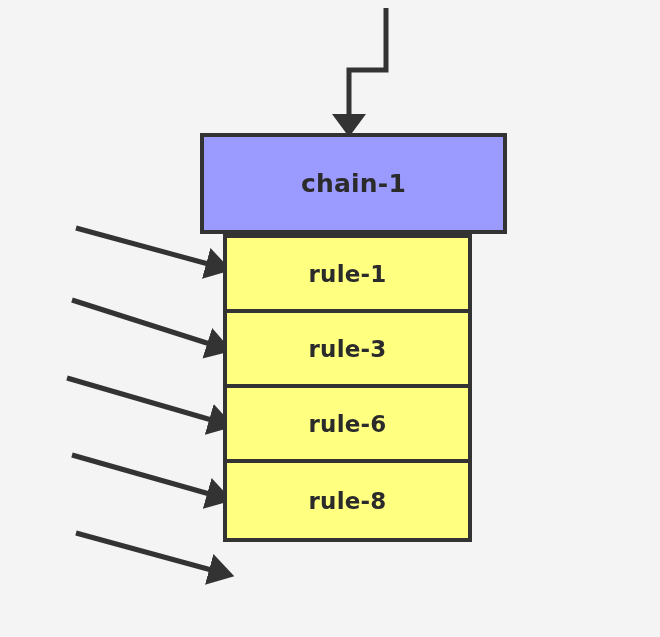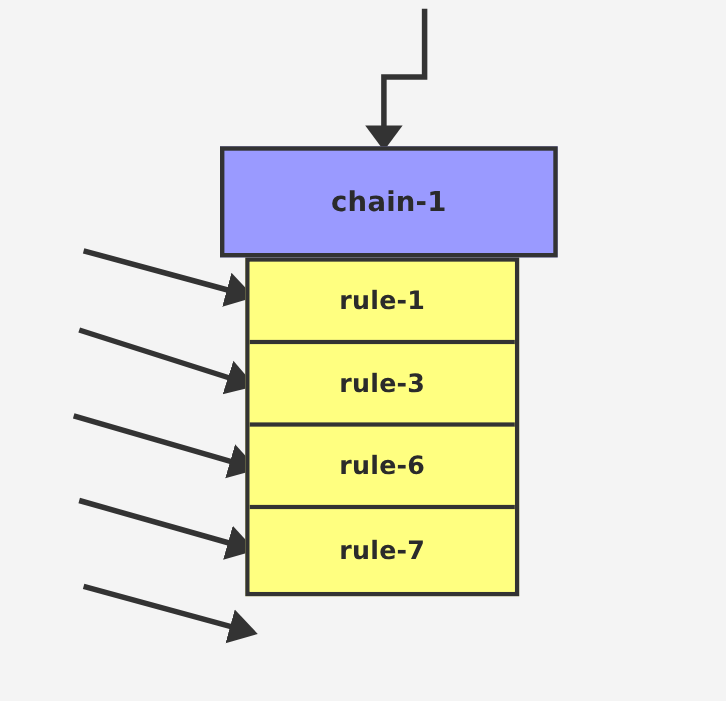--- a/index.html
+++ b/index.html
@@ -134,18 +134,18 @@
       <li class="rule-box">
         <span class="rule-label">rule-1</span>
       </li>
       <li class="rule-box">
         <span class="rule-label">rule-3</span>
       </li>
       <li class="rule-box">
         <span class="rule-label">rule-6</span>
       </li>
       <li class="rule-box">
-        <span class="rule-label">rule-7</span>
+        <span class="rule-label">rule-8</span>
       </li>
     </ul>
 
   </div>
 </div>
 
 </body></html>

